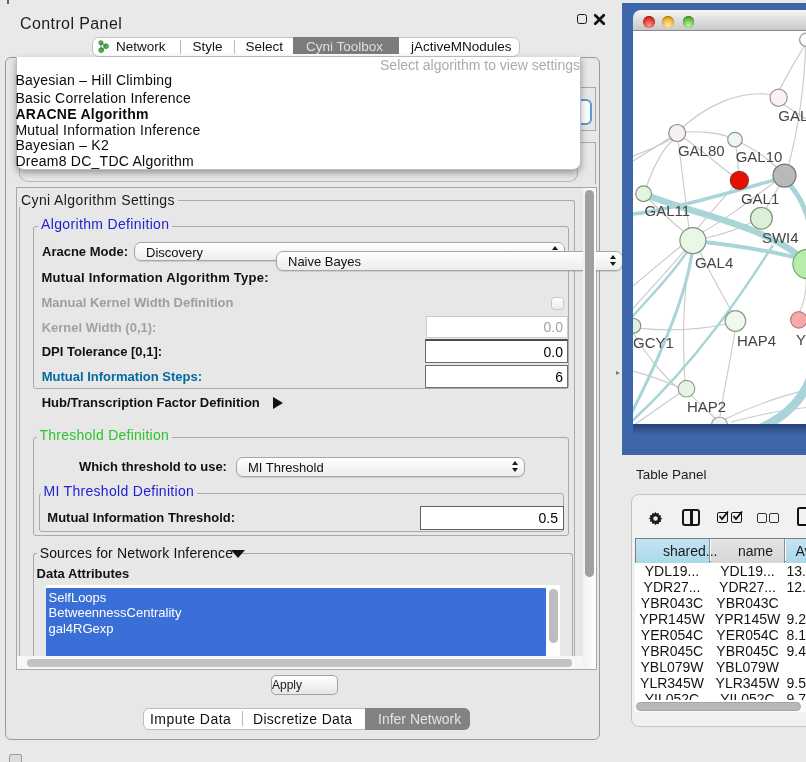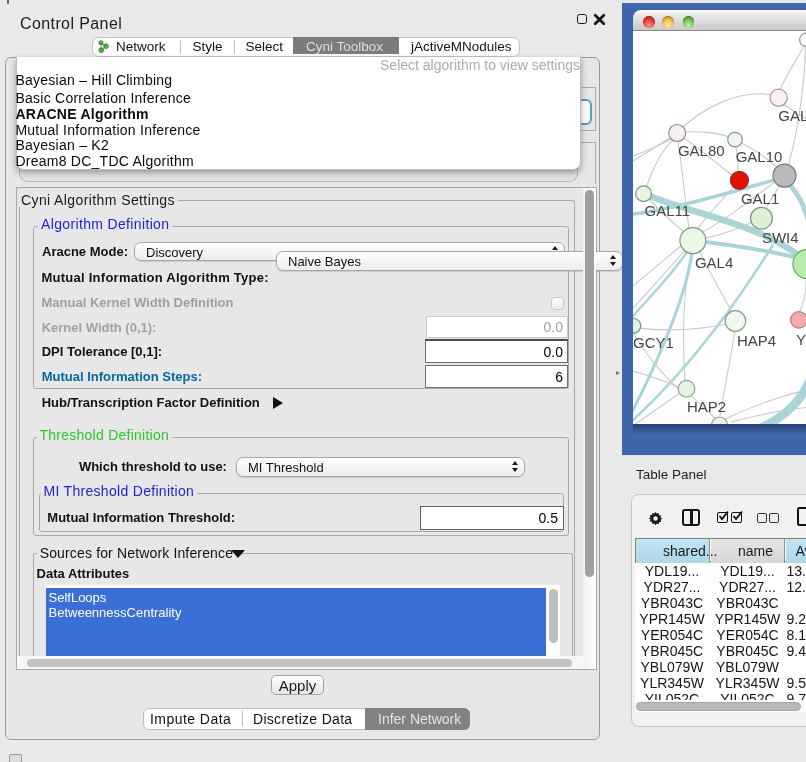--- a/index.html
+++ b/index.html
@@ -80,29 +80,30 @@
 
 <div class="ab t14 grpt" style="left:36.7px;top:546px;color:#111;background:#e7e7e7;letter-spacing:0.15px">Sources for Network Inference</div>
 <div class="ab" style="left:231px;top:550px;width:0;height:0;border-left:7px solid transparent;border-right:7px solid transparent;border-top:8px solid #111"></div>
 
 <div class="ab t13b" style="left:36.6px;top:567px;color:#111">Data Attributes</div>
 
 <div class="ab" style="left:46px;top:585px;width:514px;height:71px;background:#fff"></div>
 <div class="ab" style="left:46px;top:588px;width:499.5px;height:68px;background:#3a6fd8;overflow:hidden;color:#fff;font-size:13px">
   <div style="height:15.8px;padding:2.5px 0 0 2.5px;line-height:1">SelfLoops</div>
   <div style="height:15.8px;padding:2.5px 0 0 2.5px;line-height:1">BetweennessCentrality</div>
+  <div style="height:15.8px;padding:2.5px 0 0 2.5px;line-height:1">gal4RGexp</div>
 </div>
 <div class="ab" style="left:549px;top:588.5px;width:9px;height:54.5px;border-radius:5px;background:#bdbdbd"></div>
 
 <div class="ab" style="left:582.5px;top:188px;width:13.5px;height:481px;background:linear-gradient(90deg,#f2f2f2,#fdfdfd)"></div>
 <div class="ab" style="left:584.5px;top:190px;width:9.5px;height:387px;border-radius:5px;background:#a0a0a0"></div>
 <div class="ab" style="left:16.5px;top:656px;width:566px;height:13px;background:#f7f7f7"></div>
 <div class="ab" style="left:27px;top:659px;width:545px;height:8px;border-radius:4px;background:#c2c2c2"></div>
 
-<div class="ab" style="left:271px;top:675px;width:53px;height:20px;border:1px solid #a2a2a2;border-radius:5px;background:linear-gradient(#ffffff,#efefef 60%,#e6e6e6);text-align:center;font-size:15px;line-height:19px;color:#1a1a1a">Apply</div>
+<div class="ab" style="left:271px;top:675px;width:67px;height:20px;border:1px solid #a2a2a2;border-radius:5px;background:linear-gradient(#ffffff,#efefef 60%,#e6e6e6);font-size:12px;line-height:19px;color:#1a1a1a">Apply</div>
 
 <div class="ab" style="left:142.5px;top:708px;width:327.5px;height:21.5px;background:#fff;border:1px solid #bcbcbc;border-radius:6px"></div>
 <div class="ab" style="left:242px;top:711px;width:1px;height:15px;background:#b9b9b9"></div>
 <div class="ab" style="left:150px;top:711.8px;color:#111;font-size:14px;letter-spacing:0.45px;line-height:1;white-space:nowrap">Impute Data</div>
 <div class="ab" style="left:253px;top:711.8px;color:#111;font-size:14px;letter-spacing:0.3px;line-height:1;white-space:nowrap">Discretize Data</div>
 <div class="ab" style="left:364.5px;top:708px;width:105.5px;height:21.5px;background:#828282;border-radius:0 6px 6px 0"></div>
 <div class="ab" style="left:378px;top:711.8px;width:79px;text-align:center;color:#e3e3e3;font-size:14px;line-height:1;white-space:nowrap">Infer Network</div>
 
 <div class="ab" style="left:9px;top:754px;width:13px;height:10px;border:1.5px solid #9a9a9a;border-radius:2px;background:#dcdcdc"></div>
 

